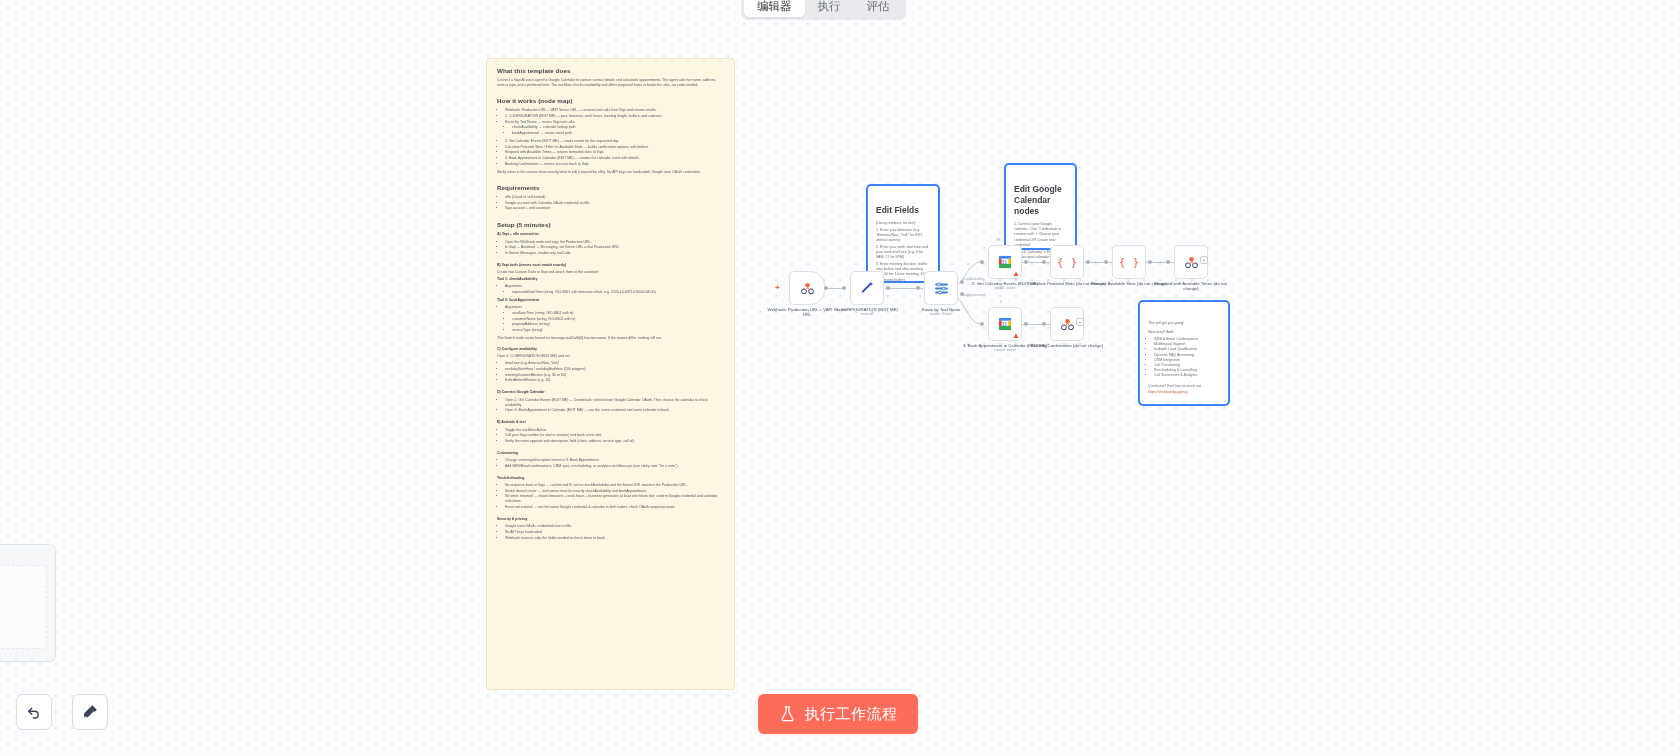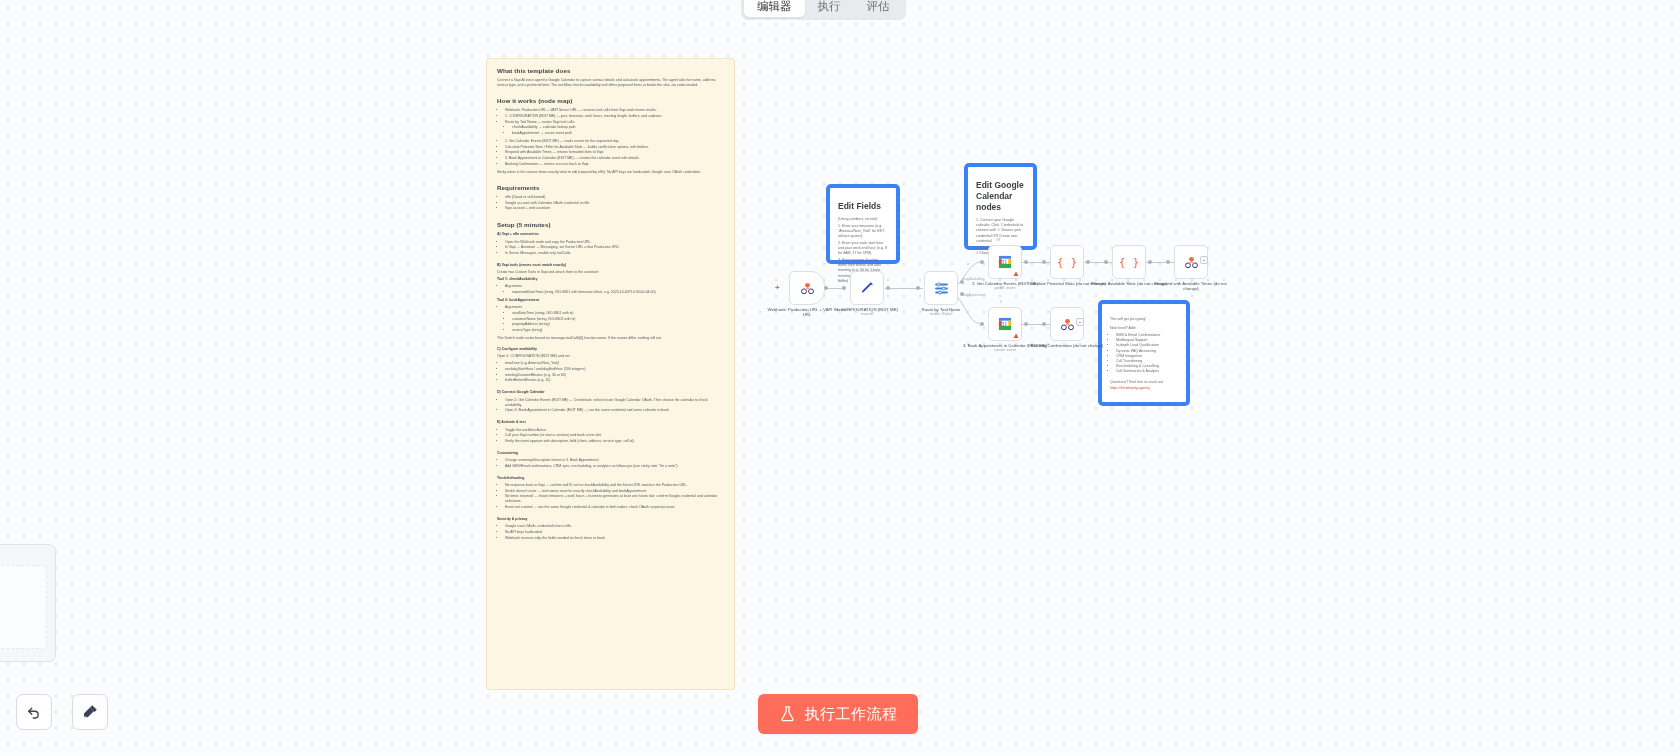--- a/index.html
+++ b/index.html
@@ -56,31 +56,31 @@
   }
   #docnote ul { margin:0 0 3px 8px; }
   #docnote li { list-style:disc; margin-bottom:.6px; }
   #docnote ul ul { margin-left:7px; }
   #docnote b { font-weight:bold; color:#3f4249; }
   .spacer { height:4px; }
 
   
   .sticky {
     position:absolute; background:#ffffff;
-    border:4px solid #3b82f6; border-radius:5px;
-    padding:13px 8px; z-index:6;
+    border:2px solid #3b82f6; border-radius:5px;
+    padding:19px 8px; z-index:6;margin-left:40px;
   }
   .sticky .st-title {
     font-size:8.5px; font-weight:bold; color:#3c3f45;
     line-height:11px; margin-bottom:5px;
   }
   .sticky .st-body { font-size:3.6px; line-height:5.2px; color:#686c73; }
   .sticky .st-body div { margin-bottom:1.5px; }
 
-  #note-editfields { left:826px; top:184px; width:74px; height:80px; }
+  #note-editfields { left:826px; top:184px; width:74px; height:99px; }
   #note-gcal       { left:964px; top:163px; width:73px; height:87px; }
   #note-upsell     { left:1098px; top:300px; width:92px; height:106px; }
   #note-upsell .st-body ul { margin-left:6px; }
   #note-upsell .st-body li { list-style:disc; font-size:3.6px; line-height:5.2px; }
   #note-upsell .lead { margin-bottom:4px; }
   #note-upsell .ask { margin-top:5px; color:#6b7079; }
   #note-upsell .link { color:#c0553c; }
 
   
   .node {

